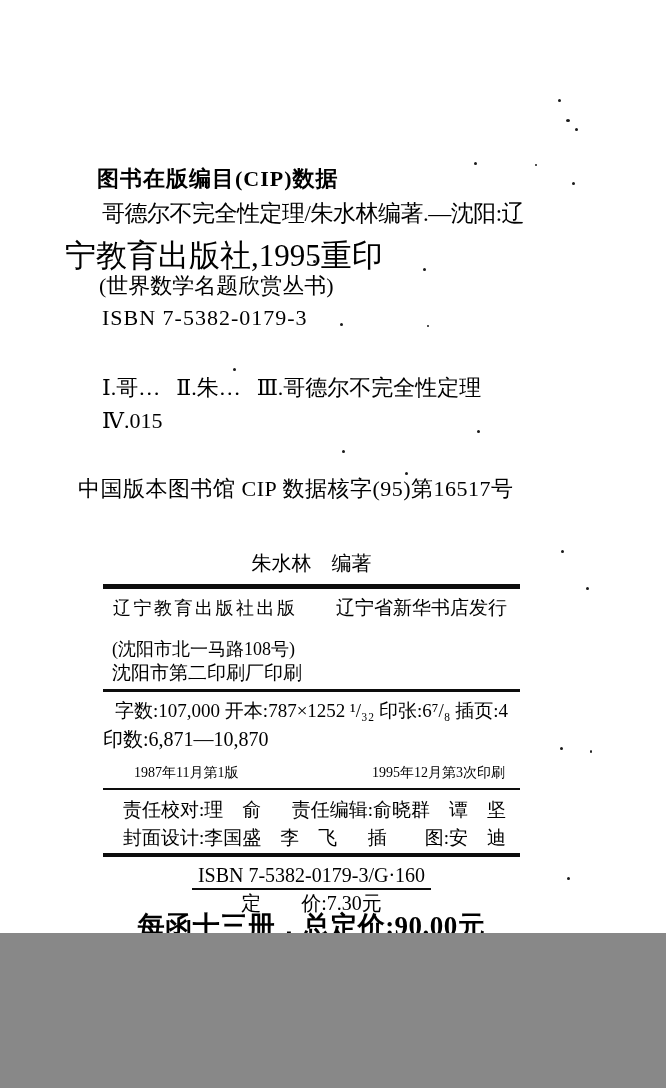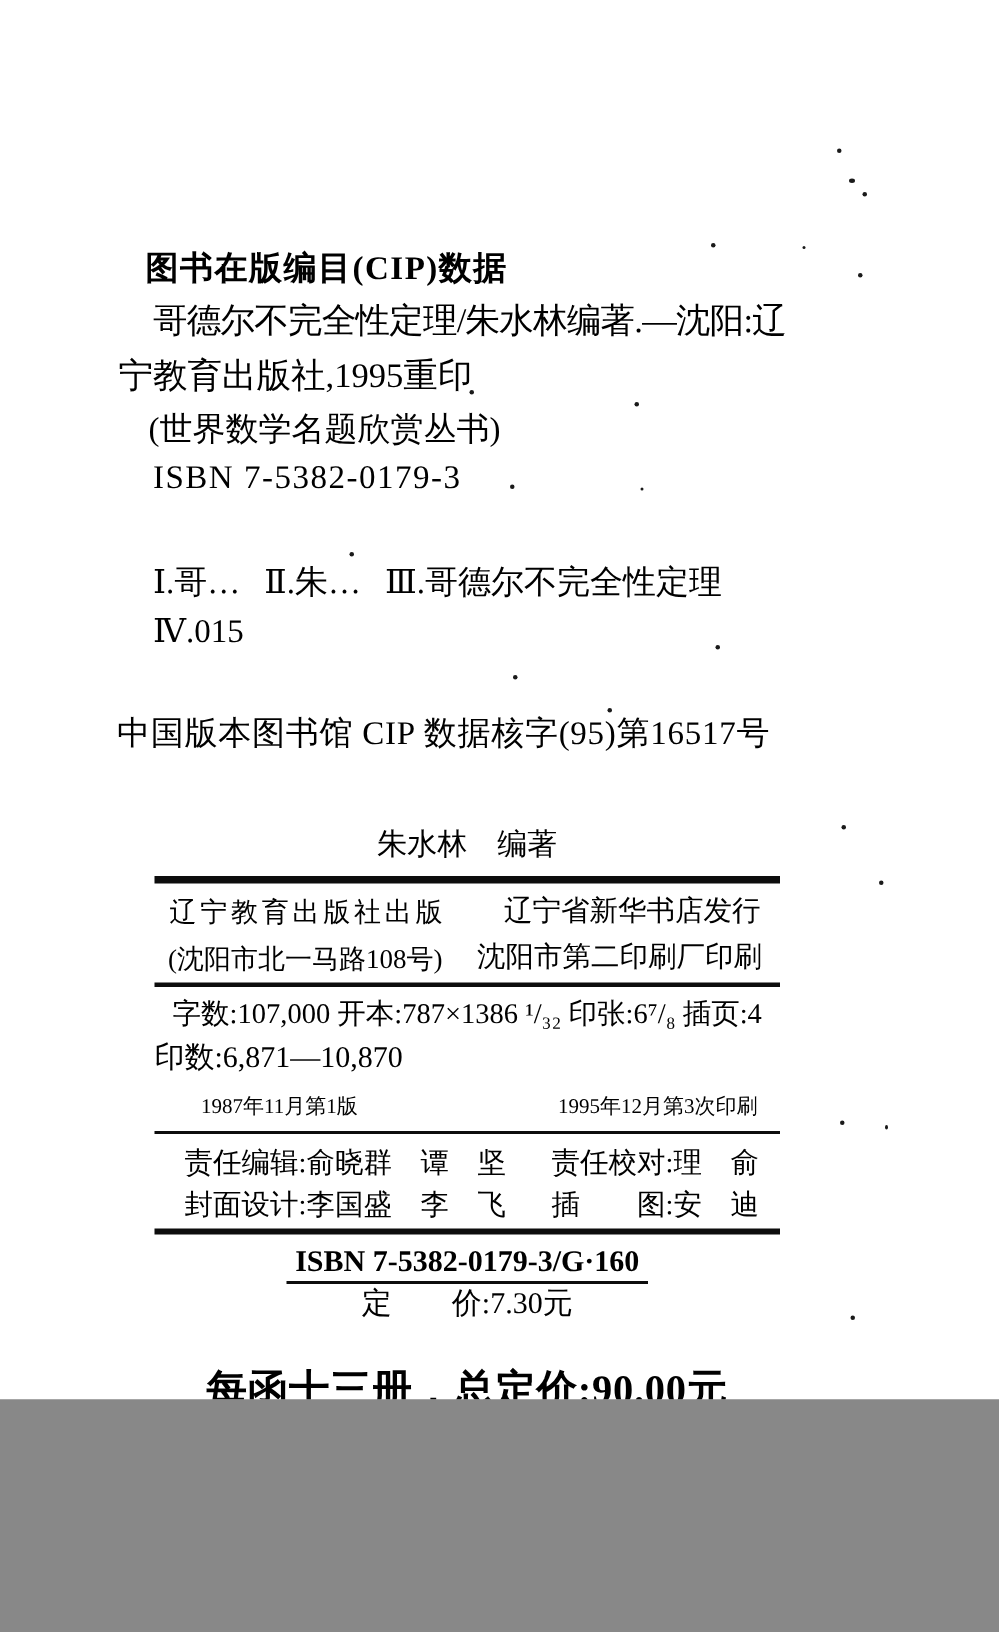--- a/index.html
+++ b/index.html
@@ -8,50 +8,50 @@
     width:666px;height:933px;
     margin:0 auto;
     background:#ffffff;
     font-family:"Liberation Serif","DejaVu Serif",serif;
     color:#000000;
     overflow:hidden;
   }
   .abs{position:absolute;white-space:nowrap;}
   .cip-heading{left:97px;top:164px;font-size:22px;font-weight:bold;letter-spacing:1px;}
   .cip-line1{left:102px;top:198px;font-size:23px;letter-spacing:-0.5px;}
-  .cip-line2{left:79px;top:235px;font-size:23px;}
+  .cip-line2{left:65px;top:235px;font-size:31px;}
   .series-note{left:99px;top:271px;font-size:22px;}
   .isbn-top{left:102px;top:305px;font-size:22px;letter-spacing:1px;}
   .class-row{left:102px;top:373px;font-size:22px;display:flex;gap:16px;}
   .class-row2{left:102px;top:408px;font-size:22px;}
   .cip-record{left:78px;top:474px;font-size:22px;letter-spacing:0.5px;}
 
   .colophon{
     position:absolute;left:103px;top:545px;width:417px;
     font-size:19px;line-height:24px;
   }
   .c-title{text-align:center;font-weight:bold;font-size:20px;line-height:26px;letter-spacing:1px;}
   .c-author{text-align:center;font-size:20px;line-height:26px;margin-top:5px;}
   .rule{border:0;margin:0;background:#0d0d0d;}
   .rule.r1{height:5px;margin-top:8px;}
   .rule.r2{height:3px;margin-top:4px;}
   .rule.r3{height:2px;margin-top:3px;}
   .rule.r4{height:4px;margin-top:3px;}
   .c-row{display:flex;justify-content:space-between;}
   .row-pub{margin-top:7px;padding:0 13px 0 10px;}
   .row-pub .cell-l{font-size:18px;letter-spacing:2.5px;}
-  .row-addr{margin-top:7px;padding:0 12px 0 9px;}
+  .row-addr{margin-top:17px;padding:0 12px 0 9px;flex-direction:column;}
   .row-addr .cell-l{font-size:18px;}
   .c-specs{text-align:center;margin-top:7px;font-size:19px;}
   .c-printrun{text-align:left;margin-top:4px;font-size:20px;}
   .row-edition{margin-top:10px;padding:0 15px 0 31px;font-size:14px;text-align:center;}
   .row-editor{margin-top:8px;padding:0 14px 0 20px;}
   .row-design{margin-top:4px;padding:0 14px 0 20px;}
   .c-isbn{text-align:center;margin-top:6px;font-size:20px;}
-  .c-isbn span{display:inline-block;border-bottom:2px solid #0d0d0d;padding:0 6px 1px 6px;font-weight:bold;}
+  .c-isbn span{display:inline-block;border-bottom:2px solid #0d0d0d;padding:0 6px 1px 6px;}
   .c-price{text-align:center;font-size:20px;margin-top:1px;}
 
   .footer-price{
     position:absolute;left:103px;top:908px;width:417px;
     text-align:center;font-size:27px;font-weight:bold;letter-spacing:0.5px;
   }
   .speck{position:absolute;background:#1a1a1a;border-radius:50%;}
 </style>
 </head>
 <body>
@@ -82,32 +82,32 @@
       <span class="cell-l">辽宁教育出版社出版</span>
       <span class="cell-r">辽宁省新华书店发行</span>
     </div>
     <div class="c-row row-addr">
       <span class="cell-l">(沈阳市北一马路108号)</span>
       <span class="cell-r">沈阳市第二印刷厂印刷</span>
     </div>
 
     <div class="rule r2"></div>
 
-    <div class="c-specs">字数:107,000 开本:787×1386 ¹/₃₂ 印张:6⁷/₈ 插页:4</div>
+    <div class="c-specs">字数:107,000 开本:787×1252 ¹/₃₂ 印张:6⁷/₈ 插页:4</div>
     <div class="c-printrun">印数:6,871—10,870</div>
     <div class="c-row row-edition">
       <span>1987年11月第1版</span>
       <span>1995年12月第3次印刷</span>
     </div>
 
     <div class="rule r3"></div>
 
     <div class="c-row row-editor">
+      <span>责任校对:理　俞</span>
       <span>责任编辑:俞晓群　谭　坚</span>
-      <span>责任校对:理　俞</span>
     </div>
     <div class="c-row row-design">
       <span>封面设计:李国盛　李　飞</span>
       <span>插　　图:安　迪</span>
     </div>
 
     <div class="rule r4"></div>
 
     <div class="c-isbn">
       <span>ISBN 7-5382-0179-3/G·160</span>

